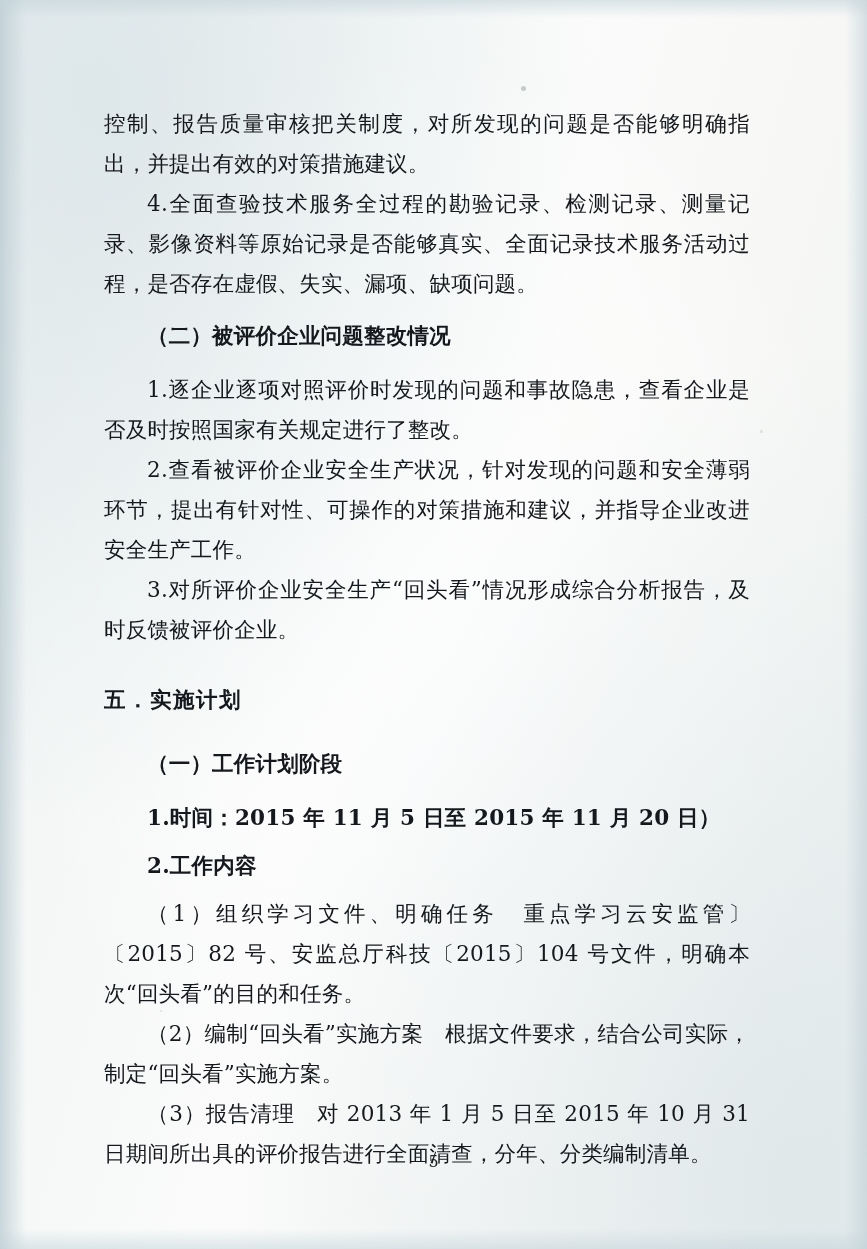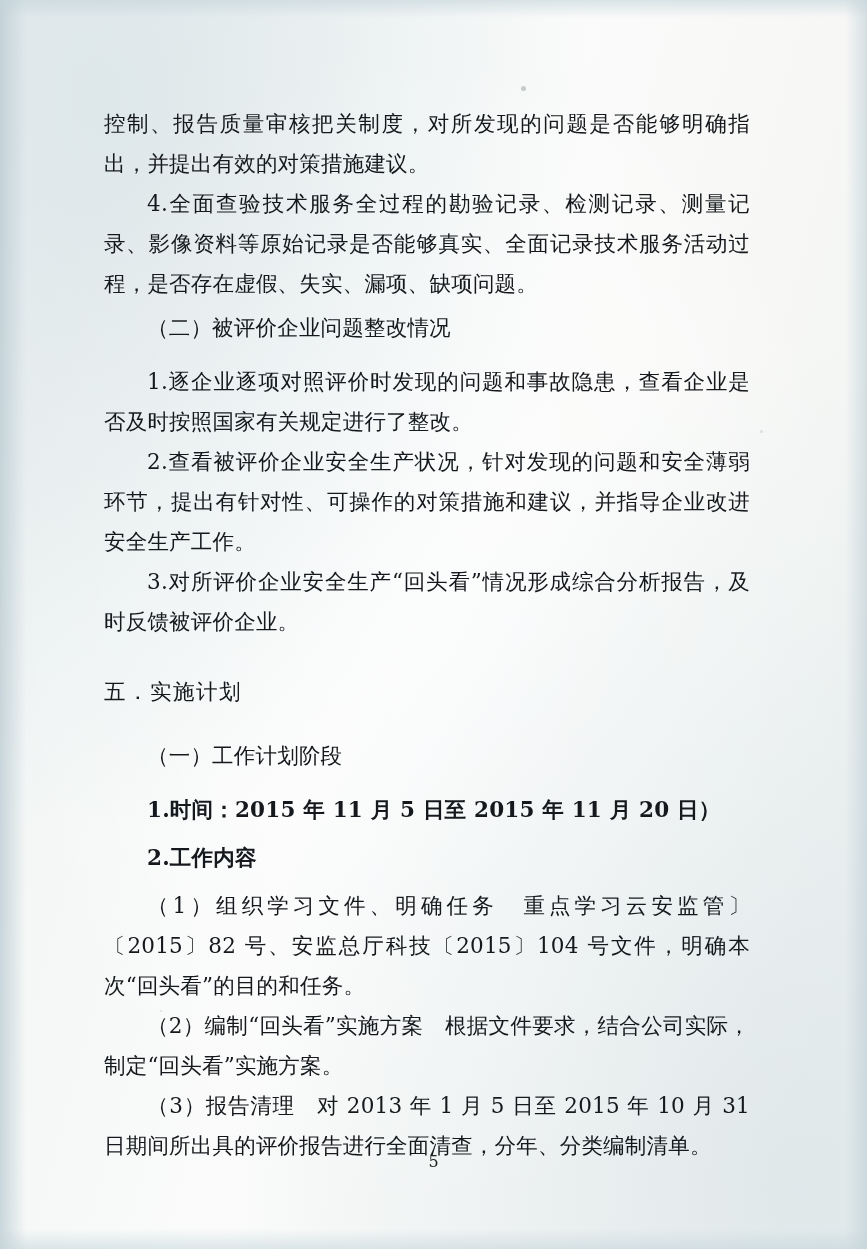--- a/index.html
+++ b/index.html
@@ -78,27 +78,27 @@
     font-size: 21.5px;
     line-height: 40px;
     text-align: justify;
     text-justify: inter-ideograph;
     letter-spacing: 0.2px;
   }
   .indent {
     text-indent: 2em;
   }
   .sec-head {
-    font-weight: normal;
+    font-weight: bold;
     text-indent: 2em;
-    margin-top: 4px;
+    margin-top: 12px;
     margin-bottom: 14px;
   }
   .sec-head-major {
-    font-weight: normal;
+    font-weight: bold;
     text-indent: 0;
     margin-top: 30px;
     margin-bottom: 24px;
     letter-spacing: 1.5px;
   }
   .sub-head {
     text-indent: 2em;
     margin-bottom: 8px;
     font-weight: bold;
   }

